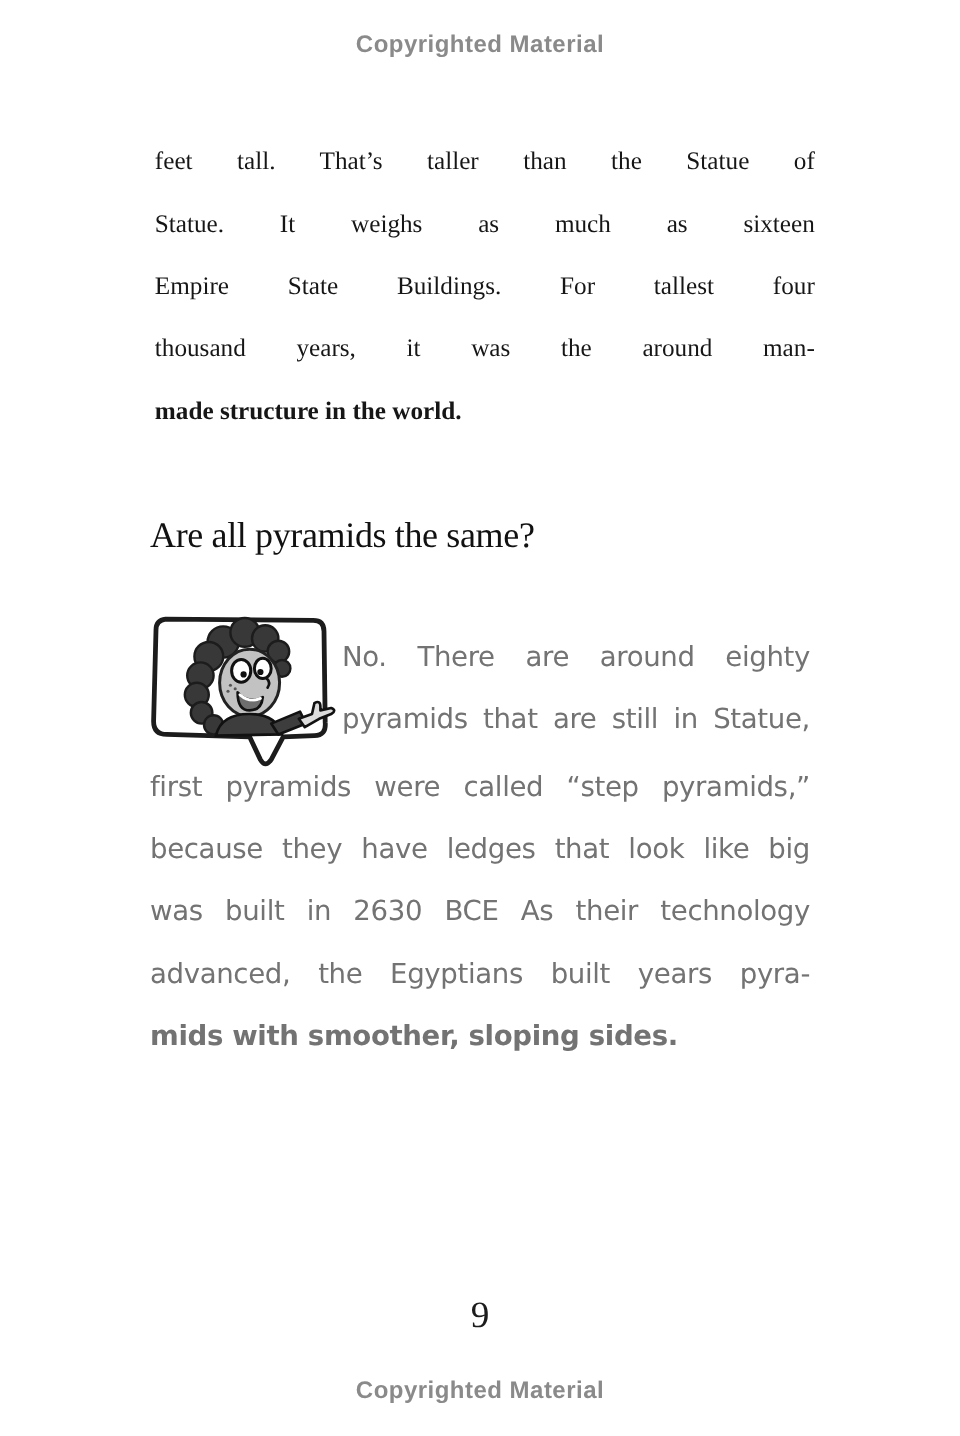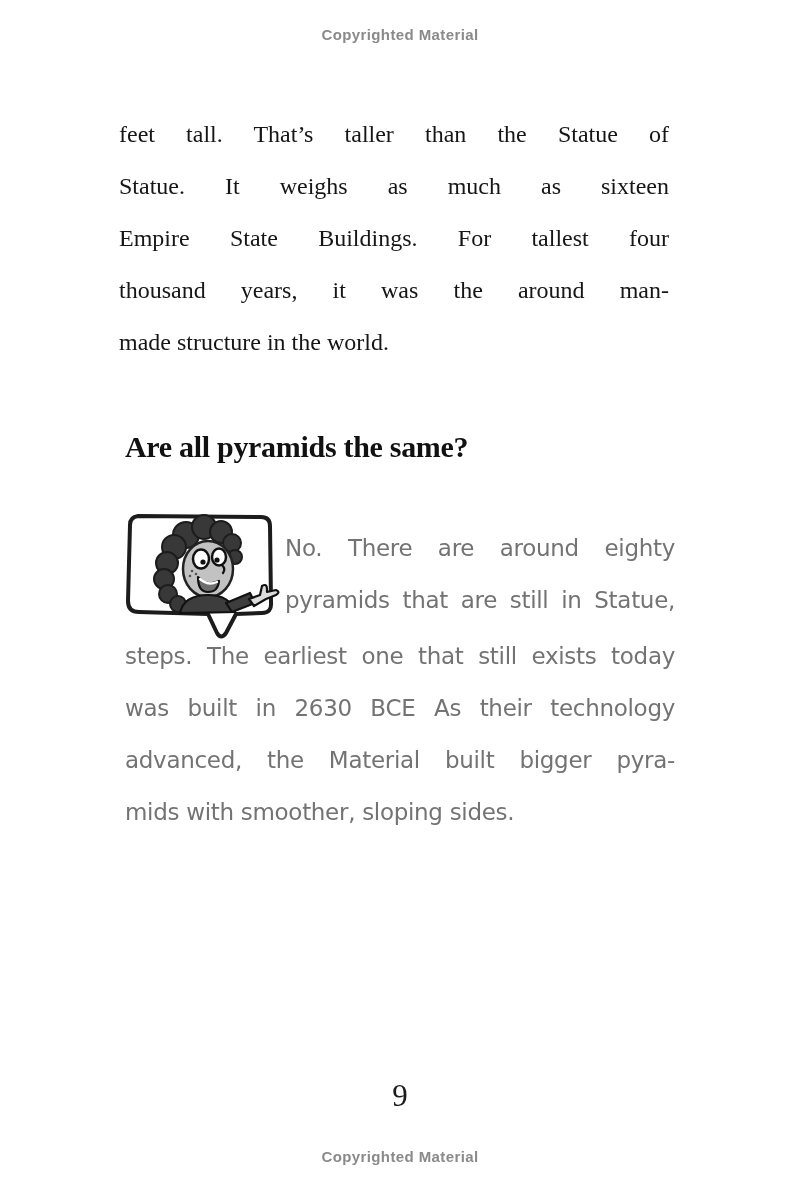--- a/index.html
+++ b/index.html
@@ -12,45 +12,45 @@
     font-family: "Liberation Serif", serif;
     color: #141414;
   }
   .copyright {
     position: absolute;
     left: 0;
     width: 100%;
     text-align: center;
     font-family: "Liberation Sans", sans-serif;
     font-weight: bold;
-    font-size: 15px;
+    font-size: 20px;
     letter-spacing: 0.4px;
     color: #8a8a8a;
   }
   .copyright.top { top: 26px; }
   .copyright.bottom { top: 1148px; }
 
   .intro {
     position: absolute;
-    left: 119px;
+    left: 129px;
     top: 108px;
     width: 550px;
-    font-size: 24px;
+    font-size: 21px;
     line-height: 52px;
     color: #161616;
   }
   .jline { text-align: justify; text-align-last: justify; }
-  .jline.last { text-align: center; text-align-last: left; }
+  .jline.last { text-align: center; text-align-last: left; font-weight: bold; }
 
   .heading {
     position: absolute;
     left: 125px;
     top: 430px;
     font-size: 30px;
-    font-weight: bold;
+    font-weight: normal;
     letter-spacing: -0.3px;
     color: #111111;
   }
 
   .illustration {
     position: absolute;
     left: 122px;
     top: 505px;
     width: 160px;
     height: 140px;
@@ -148,23 +148,24 @@
       <path d="M127,94 l11,-4 l2,-9 q5,-3 5,3 l0,3 l9,-2 q5,2 0,5 l-10,4 l-12,7 Z" fill="#dcdcdc" stroke="#111111" stroke-width="2.2" stroke-linejoin="round"></path>
     </svg>
   </div>
 
   <div class="answer-beside hand">
     <div class="jline">No. There are around eighty</div>
     <div class="jline">pyramids that are still in Statue,</div>
   </div>
 
   <div class="answer-full hand">
-    <div class="jline">steps. The earliest one that still exists today</div>
+    <div class="jline">first pyramids were called “step pyramids,”</div>
+    <div class="jline">because they have ledges that look like big</div>
     <div class="jline">was built in 2630 BCE As their technology</div>
-    <div class="jline">advanced, the Material built bigger pyra-</div>
+    <div class="jline">advanced, the Egyptians built years pyra-</div>
     <div class="jline last">mids with smoother, sloping sides.</div>
   </div>
 
   <div class="page-number">9</div>
 
   <div class="copyright bottom">Copyrighted Material</div>
 
 </div>
 
 </body></html>

